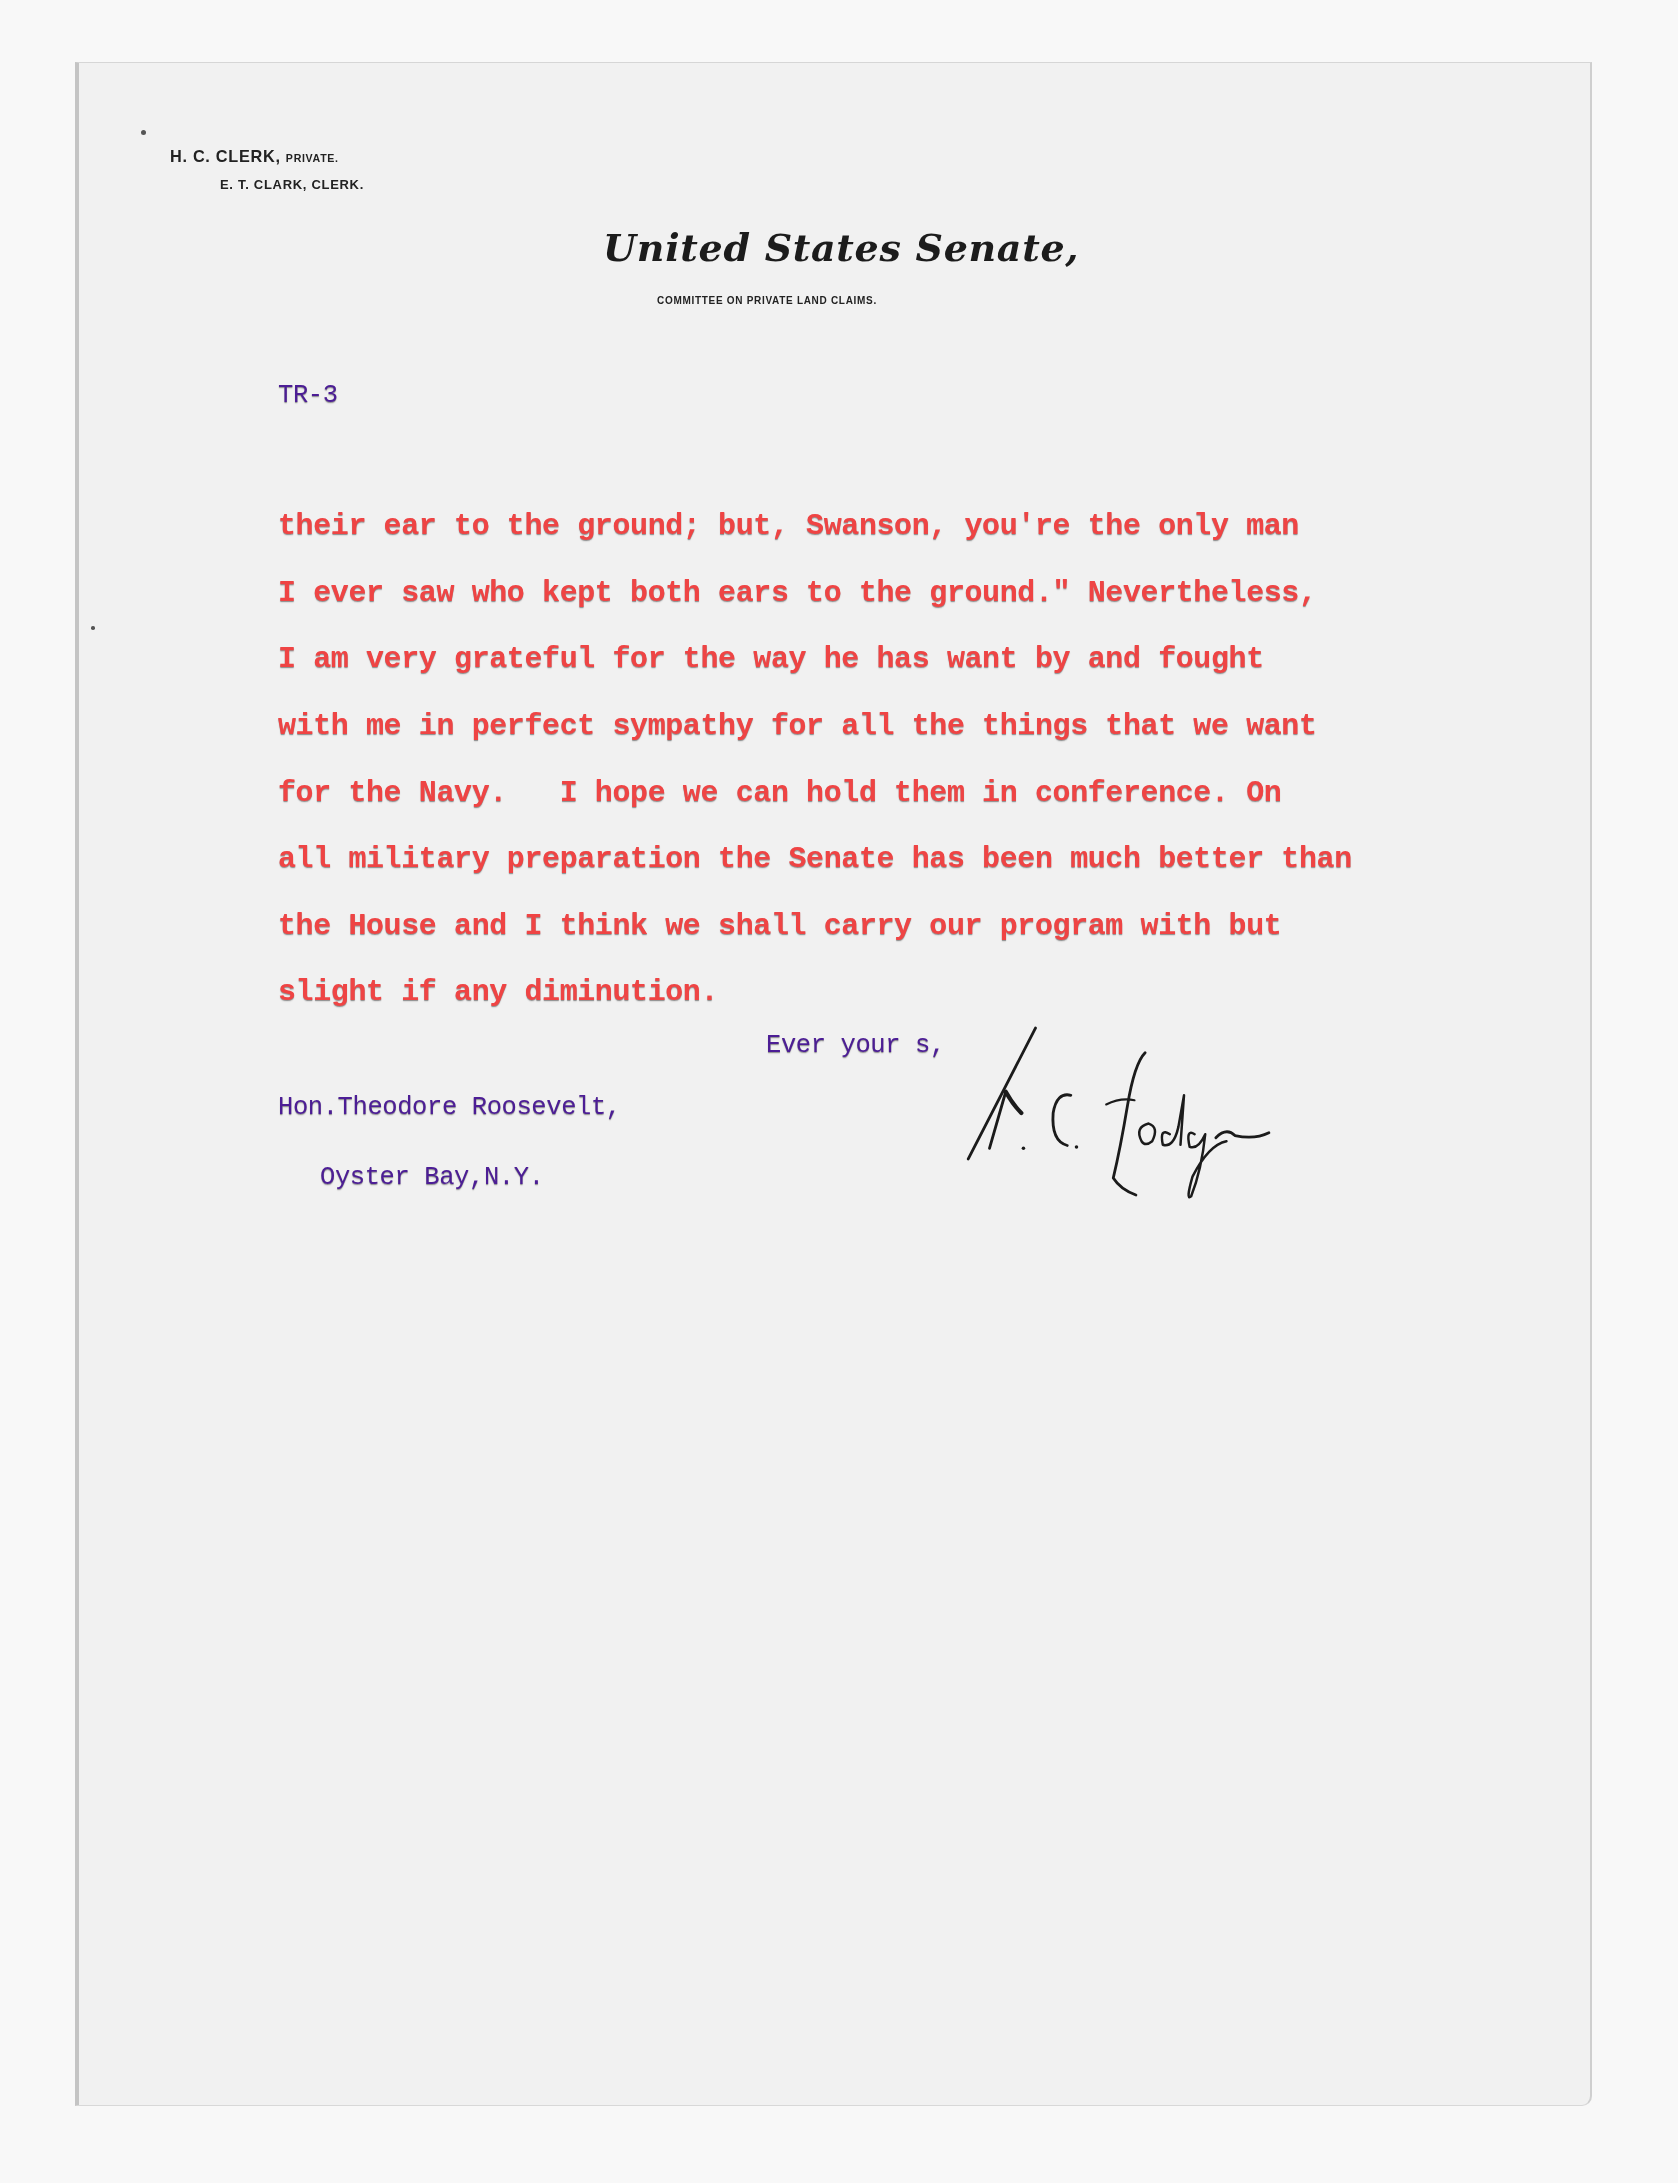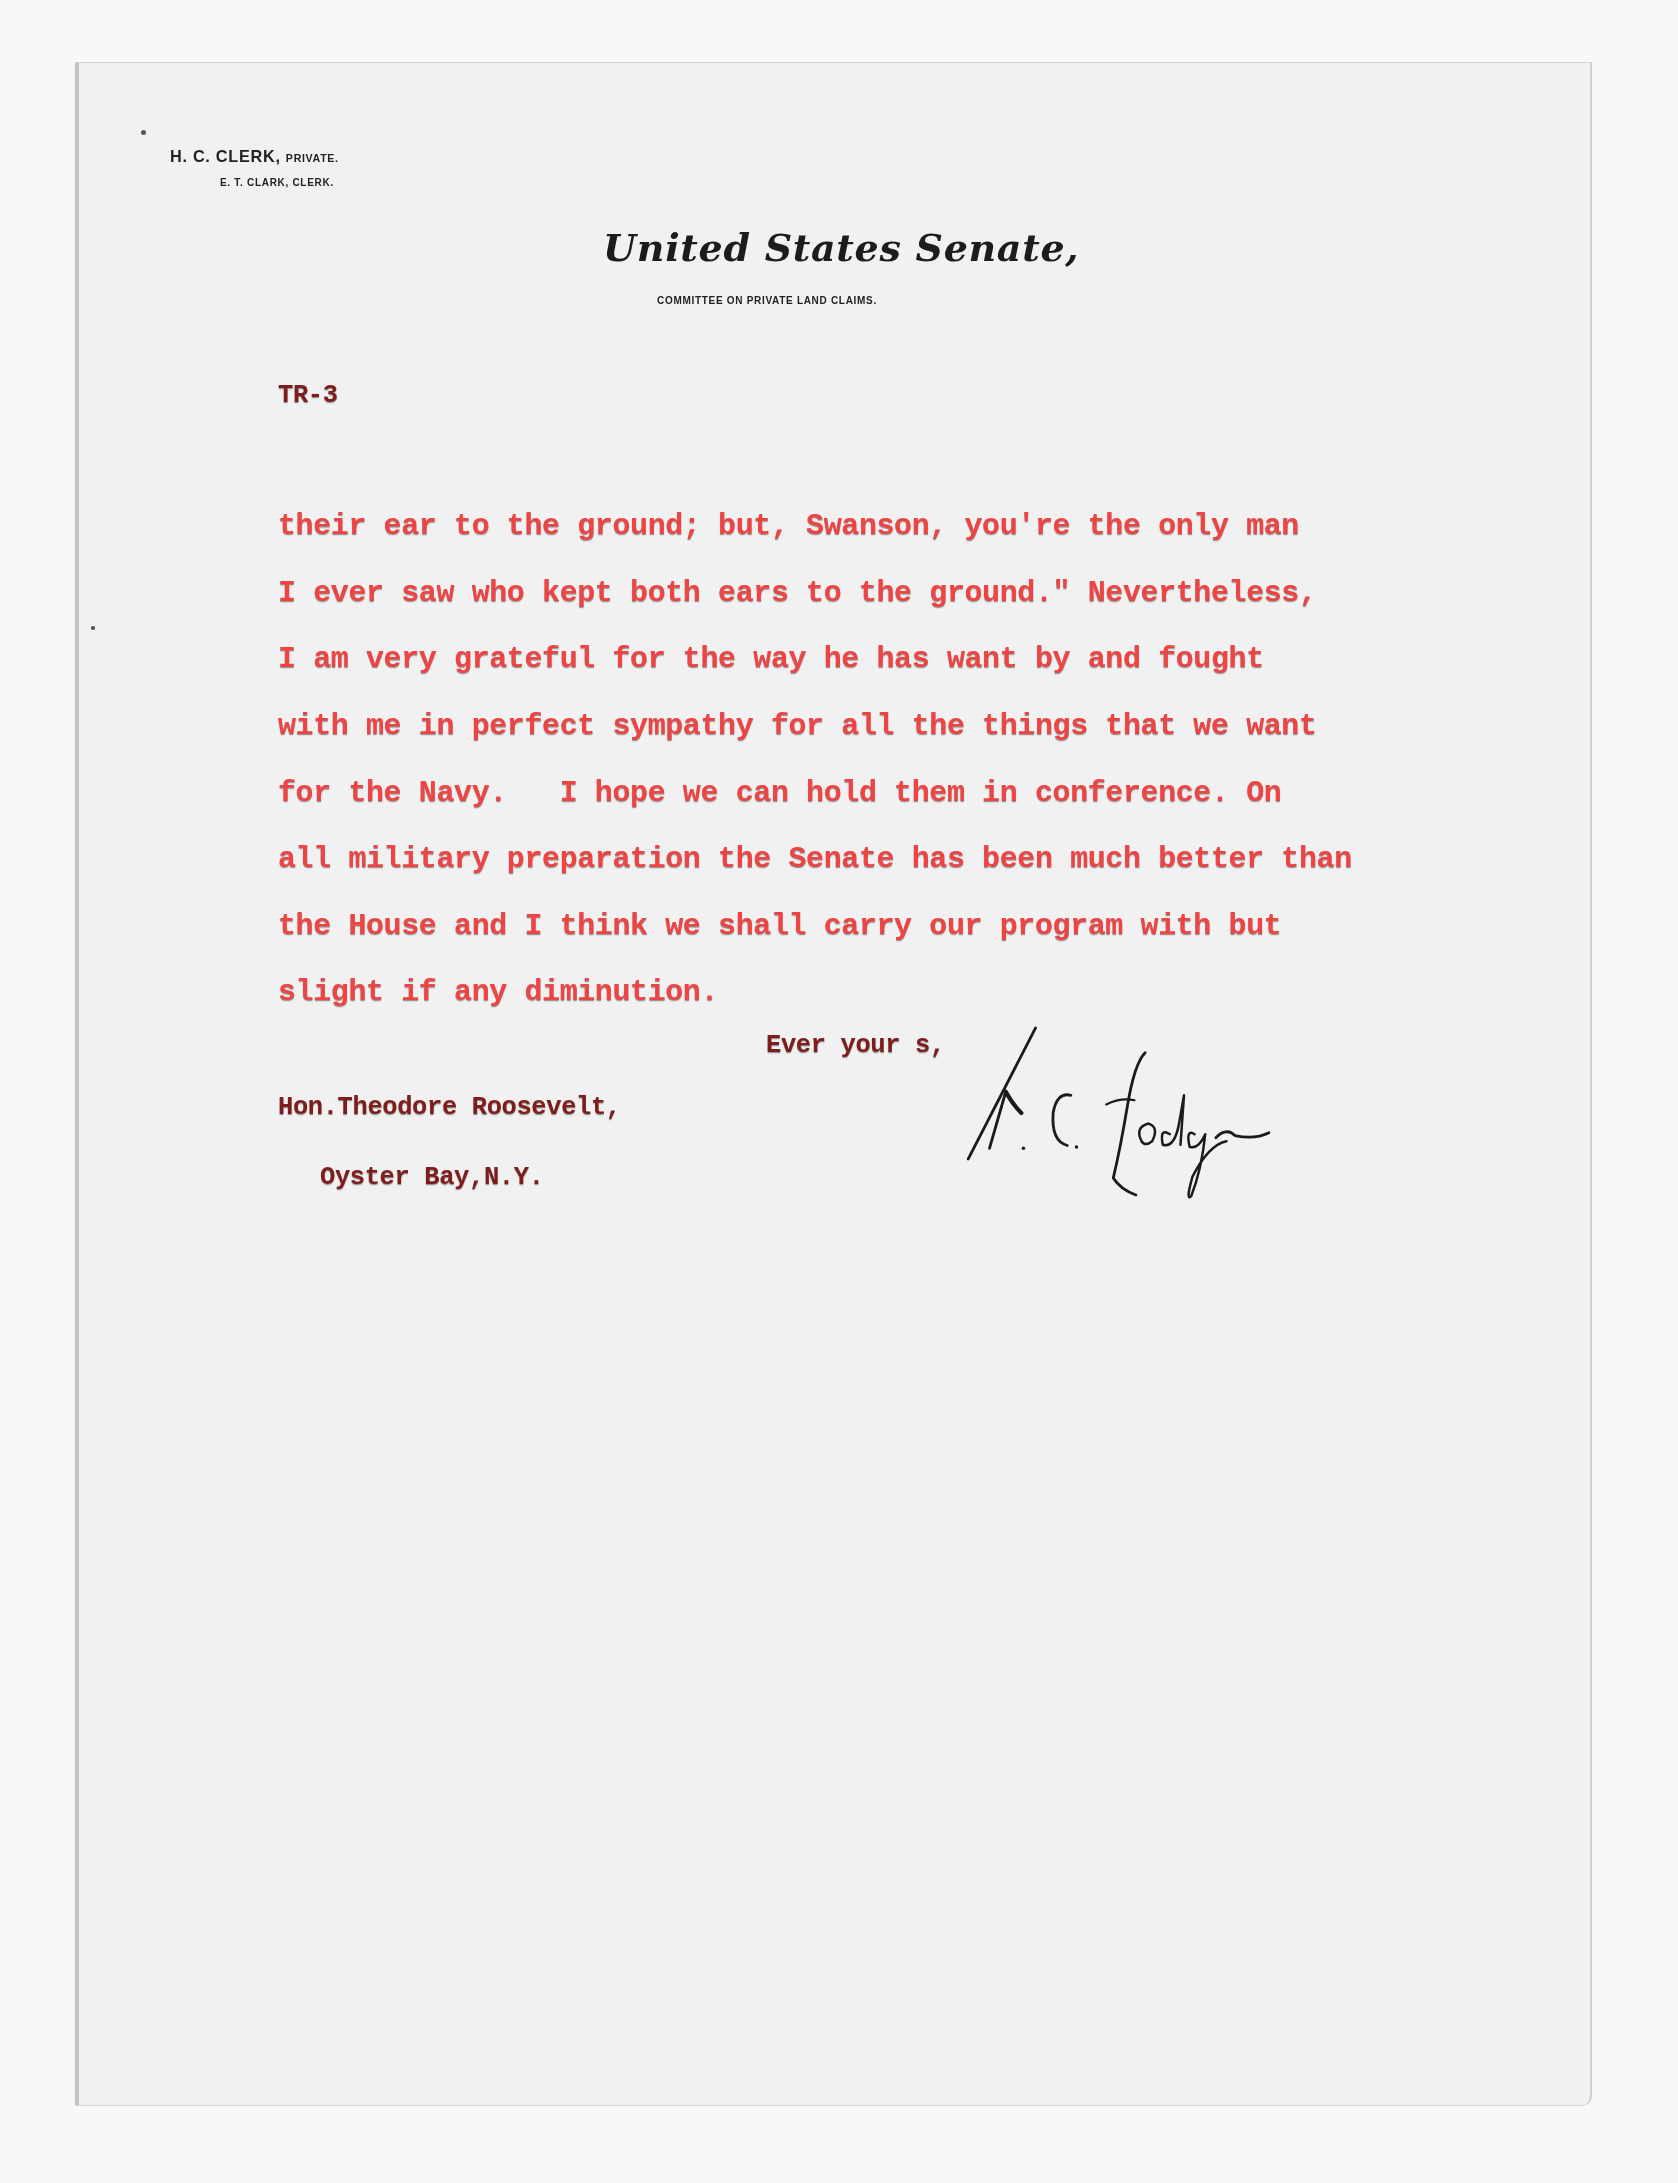--- a/index.html
+++ b/index.html
@@ -47,21 +47,21 @@
       font-size: 16.3px;
       letter-spacing: 0.7px;
     }
     .lh-chair .small {
       font-size: 10.6px;
       letter-spacing: 0.7px;
     }
     .lh-clerk {
       left: 220px;
       top: 177px;
-      font-size: 10px;
+      font-size: 13px;
       letter-spacing: 0.7px;
     }
     .masthead {
       position: absolute;
       left: 603px;
       top: 225px;
       font-family: "DejaVu Serif", serif;
       font-weight: bold;
       font-size: 38px;
       color: #1c1c1c;
@@ -76,23 +76,23 @@
       font-family: "Liberation Sans", sans-serif;
       font-weight: bold;
       font-size: 10px;
       letter-spacing: 0.7px;
       color: #222;
       white-space: nowrap;
     }
     .typed {
       position: absolute;
       font-family: "Liberation Mono", monospace;
-      font-weight: bold;
+      font-weight: normal;
       font-size: 25.5px;
-      color: #7f1d1d;
+      color: #4c1d95;
       white-space: pre;
       letter-spacing: -0.4px;
       text-shadow: 0 0.7px 0.7px rgba(0,0,0,0.35), 0 2.1px 1.4px rgba(0,0,0,0.08);
     }
     .page-ref { left: 278px; top: 381px; }
     .body-text {
       position: absolute;
       left: 278px;
       top: 509px;
     }

